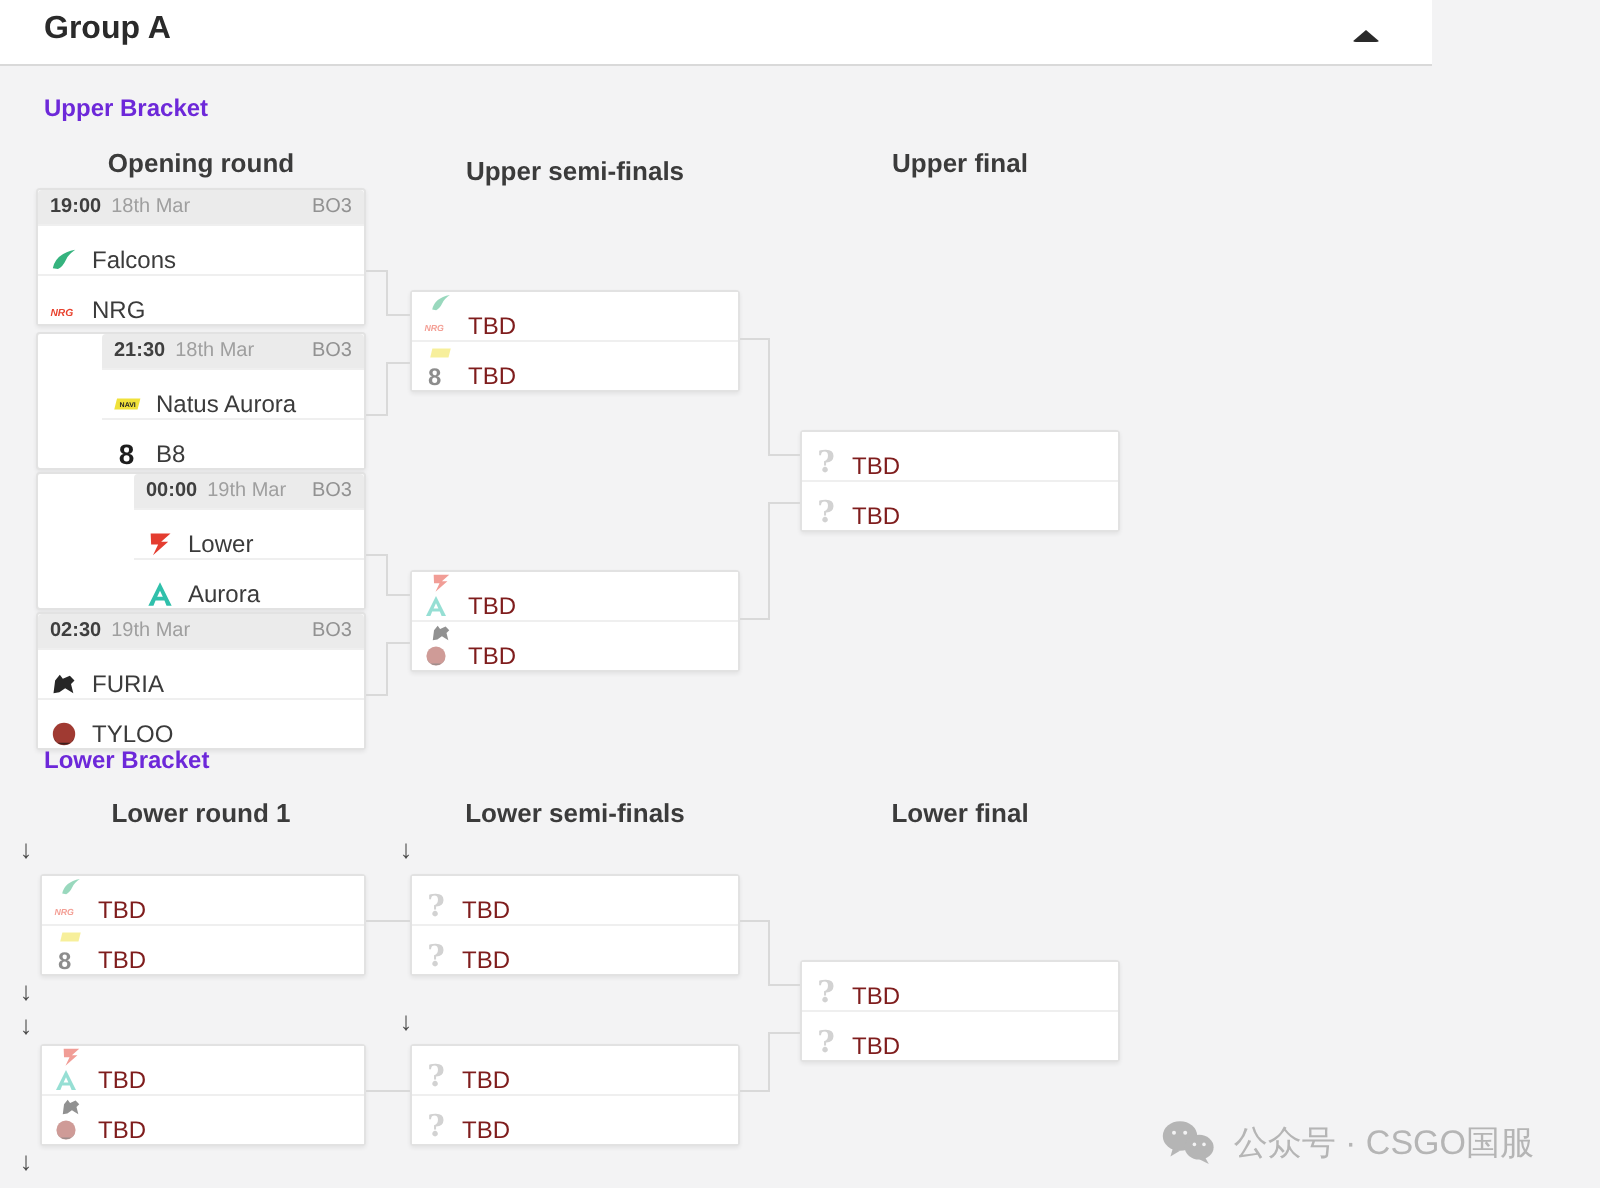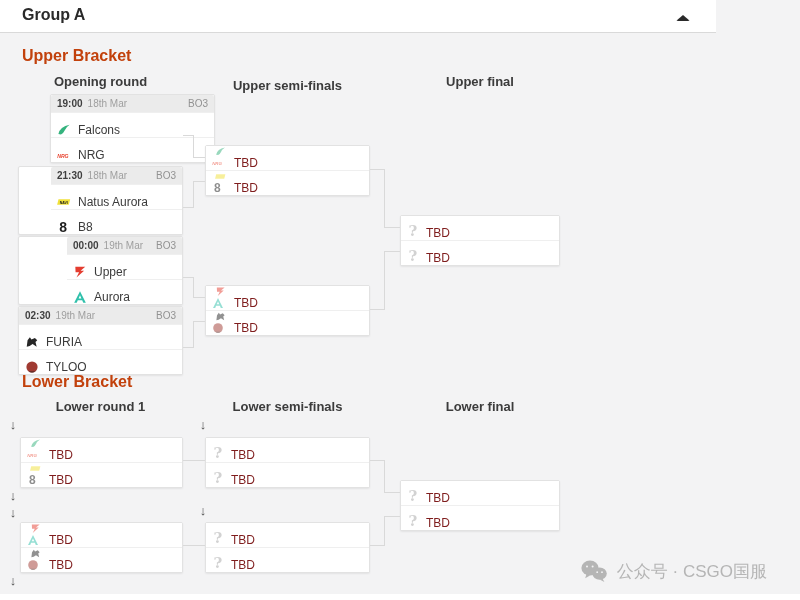--- a/index.html
+++ b/index.html
@@ -1,20 +1,20 @@
 <!DOCTYPE html>
 <html><head>
 <meta charset="utf-8">
 <style>
   html,body{margin:0;padding:0;background:#fff;}
   .page{position:relative;width:800px;height:600px;background:#f3f3f4;font-family:"Liberation Sans",sans-serif;overflow:hidden;}
   .topbar{position:absolute;top:0;left:0;width:716px;height:33px;background:#fff;border-bottom:1px solid #d9d9d9;box-sizing:border-box;}
   .group-title{position:absolute;left:22px;top:6px;font-size:16px;font-weight:bold;color:#2a2a2a;}
   .chevron-up{position:absolute;right:26px;top:15px;width:0;height:0;border-left:7px solid transparent;border-right:7px solid transparent;border-bottom:6px solid #2a2a2a;border-radius:2px;cursor:pointer;}
-  .section-label{position:absolute;font-size:16px;font-weight:bold;color:#c2410c;}
+  .section-label{position:absolute;font-size:12px;font-weight:bold;color:#6d28d9;}
   .col-header{position:absolute;font-size:13px;font-weight:bold;color:#3b3b3b;text-align:center;}
   .match{position:absolute;background:#fff;border:1px solid #e2e2e2;border-radius:2px;box-shadow:0 1px 2px rgba(0,0,0,.07);box-sizing:border-box;}
   .match-header{display:flex;align-items:center;height:17px;background:#ebebeb;padding:0 6px;font-size:10px;border-radius:2px 2px 0 0;}
   .mh-time{font-weight:bold;color:#3f3f3f;}
   .mh-date{color:#9f9f9f;margin-left:5px;}
   .mh-format{margin-left:auto;color:#929292;}
   .team-row{display:flex;align-items:flex-end;height:24px;padding:0 6px;font-size:12px;color:#3b3b3b;background:#fff;}
   .team-row + .team-row,.match-header + .team-row{border-top:1px solid #efefef;}
   .logo{width:14px;height:14px;flex:0 0 14px;margin-right:7px;}
   .logo svg,.l1 svg,.l2 svg{width:100%;height:100%;display:block;}
@@ -37,21 +37,21 @@
   <div class="topbar">
     <div class="group-title">Group A</div>
     <div class="chevron-up"></div>
   </div>
 
   <div class="section-label" style="left:22px;top:47px;">Upper Bracket</div>
   <div class="col-header" style="left:18px;top:74px;width:165px;">Opening round</div>
   <div class="col-header" style="left:205px;top:78px;width:165px;">Upper semi-finals</div>
   <div class="col-header" style="left:400px;top:74px;width:160px;">Upper final</div>
 
-  <div class="match" style="left:18px;top:94px;width:165px;margin-left:32px;">
+  <div class="match" style="left:18px;top:94px;width:165px;">
     <div class="match-header">
       <span class="mh-time">19:00</span>
       <span class="mh-date">18th Mar</span>
       <span class="mh-format">BO3</span>
     </div>
     <div class="team-row">
       <span class="logo">
           <svg viewBox="0 0 12 12">
             <path d="M1.2 9.5 Q2.5 3.2 10.8 1.6 Q7.4 4 6.7 6.2 Q5.4 9 3.4 9.9 Z" fill="#35b37e"></path>
           </svg>
@@ -98,21 +98,21 @@
       <span class="mh-time">00:00</span>
       <span class="mh-date">19th Mar</span>
       <span class="mh-format">BO3</span>
     </div>
     <div class="team-row">
       <span class="logo">
           <svg viewBox="0 0 12 12">
             <path d="M2 1.5 L10.5 1.5 L6.5 5 L9.5 5 L3 10.8 L5.2 6.2 L2.2 6.2 Z" fill="#e43d30"></path>
           </svg>
         </span>
-      <span>Upper</span>
+      <span>Lower</span>
     </div>
     <div class="team-row">
       <span class="logo">
           <svg viewBox="0 0 12 12">
             <path fill-rule="evenodd" d="M6 1 L11 11 H8.8 L7.9 8.8 H4.1 L3.2 11 H1 Z M6 4.6 L7.2 7.2 H4.8 Z" fill="#30c0ab"></path>
           </svg>
         </span>
       <span>Aurora</span>
     </div>
   </div>

